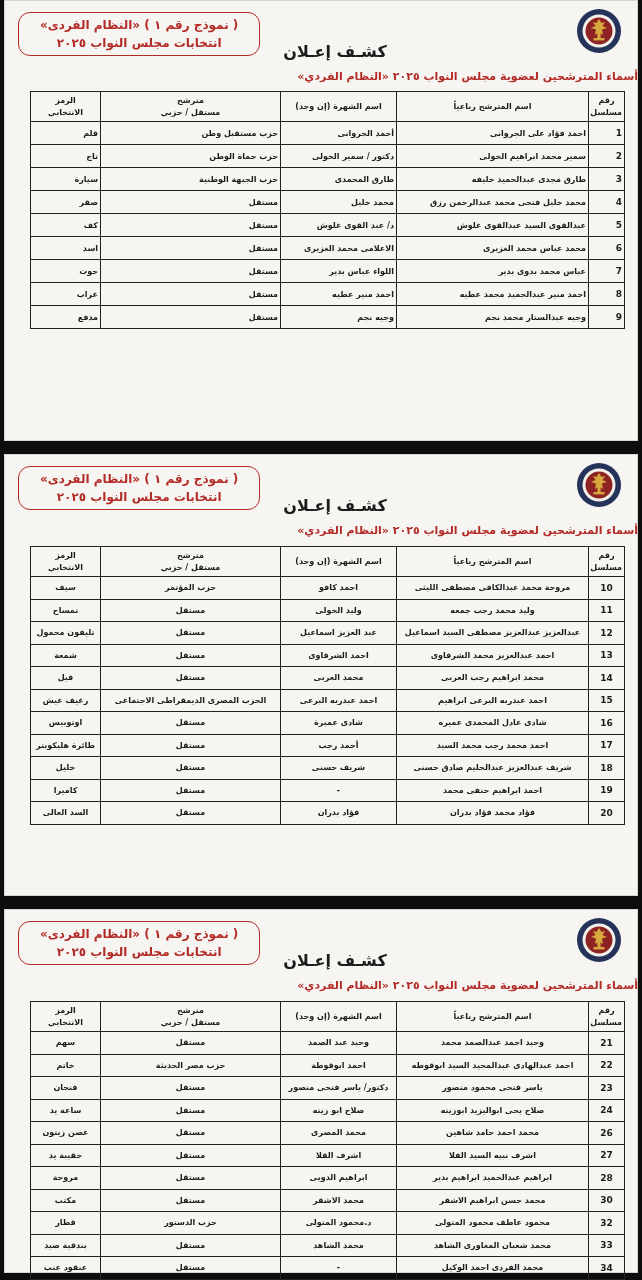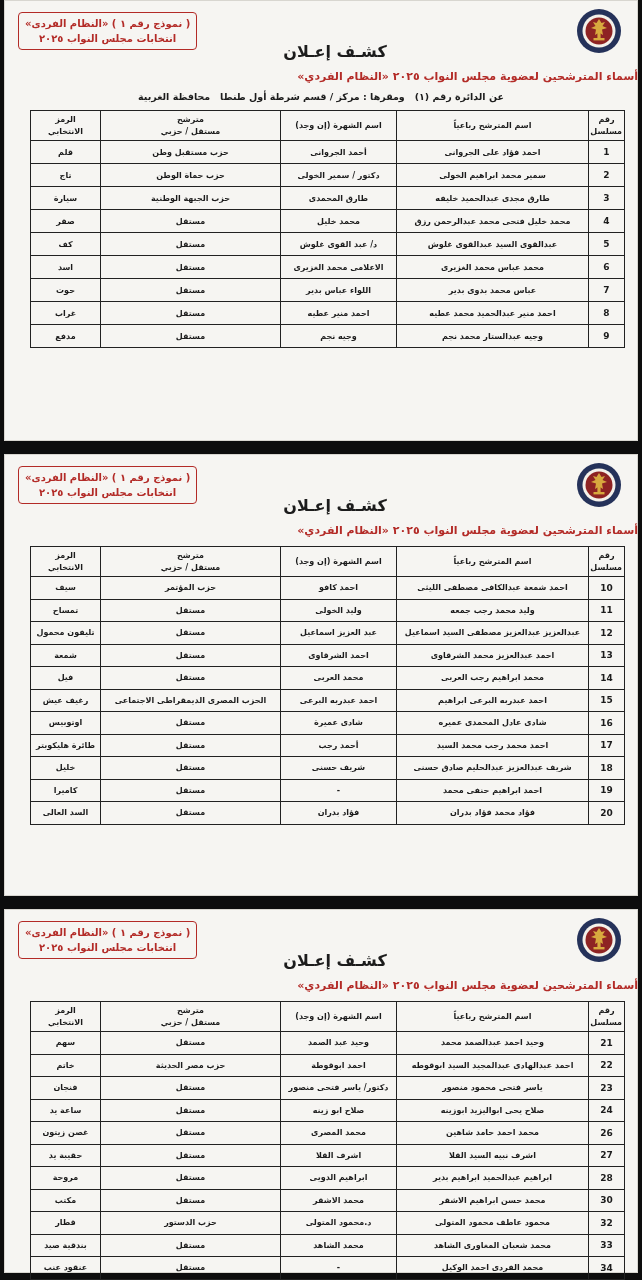--- a/index.html
+++ b/index.html
@@ -22,25 +22,25 @@
     box-shadow:inset 0 0 0 1px #d8d6d0;
     padding-top:6px;
   }
   .page-1{height:441px;}
   .page-2{height:442px;}
   .page-3{height:364px;}
   .page-head{position:relative;height:50px;}
   .form-box{
     position:absolute;left:14px;top:6px;
     border:1px solid var(--accent);
-    border-radius:4px;
+    border-radius:12px;
     color:var(--accent);
-    font-size:10px;font-weight:700;
+    font-size:12px;font-weight:700;
     text-align:center;
-    padding:3px 6px;
+    padding:3px 21px;
     line-height:1.5;
     direction:rtl;
     background:transparent;
   }
   .logo{
     position:absolute;right:16px;top:2px;
     width:46px;height:46px;
   }
   .doc-title{
     text-align:center;
@@ -78,142 +78,34 @@
     font-size:8px;font-weight:700;
     padding:1px 2px;
     overflow:hidden;
   }
   th{
     white-space:pre-line;
     line-height:1.45;
     height:30px;
     font-size:8px;
   }
-  .page-1 td{height:23px;}
+  .page-1 td{height:23px;text-align:right;}
   .page-2 td{height:22.5px;}
   .page-3 td{height:22.5px;margin-left:28px;}
   col.c-serial{width:36px;}
   col.c-name{width:192px;}
   col.c-nick{width:116px;}
   col.c-party{width:180px;}
   col.c-symbol{width:70px;}
   td.serial{font-size:9px;}
 </style>
 </head>
 <body>
 
 <section class="page page-1">
-  <div class="page-head">
-    <div class="form-box">
-      <div>( نموذج رقم ١ ) «النظام الفردى»</div>
-      <div>انتخابات مجلس النواب ٢٠٢٥</div>
-    </div>
-    <div class="logo">
-      <svg viewBox="0 0 46 46" width="46" height="46">
-        <circle cx="23" cy="23" r="22" fill="#25325a"></circle>
-        <circle cx="23" cy="23" r="16.5" fill="#f4f1ea"></circle>
-        <circle cx="23" cy="23" r="13.5" fill="#8e2323"></circle>
-        <path d="M23 11 L25.5 15 L29 14 L26.5 18 L31 20 L26 21.5 L27 27 L23 24.5 L19 27 L20 21.5 L15 20 L19.5 18 L17 14 L20.5 15 Z" fill="#d8a93e"></path>
-        <rect x="21.4" y="22" width="3.2" height="9" fill="#d8a93e"></rect>
-        <rect x="17.5" y="30" width="11" height="2.4" fill="#d8a93e"></rect>
-      </svg>
-    </div>
-  </div>
-  <h1 class="doc-title">كشـف إعـلان</h1>
-  <h2 class="doc-subtitle">أسماء المترشحين لعضوية مجلس النواب ٢٠٢٥ «النظام الفردي»</h2>
-  <div class="district-line">عن الدائرة رقم (١)   ومقرها : مركز / قسم شرطة أول طنطا   محافظة الغربية</div>
-  <table>
-    <colgroup>
-        <col class="c-serial">
-        <col class="c-name">
-        <col class="c-nick">
-        <col class="c-party">
-        <col class="c-symbol">
-      </colgroup>
-    <thead>
-      <tr>
-        <th>رقم
-مسلسل</th>
-        <th>اسم المترشح رباعياً</th>
-        <th>اسم الشهرة (إن وجد)</th>
-        <th>مترشح
-مستقل / حزبي</th>
-        <th>الرمز
-الانتخابي</th>
-      </tr>
-    </thead>
-    <tbody>
-        <tr>
-          <td class="serial">1</td>
-          <td>احمد فؤاد على الجروانى</td>
-          <td>أحمد الجروانى</td>
-          <td>حزب مستقبل وطن</td>
-          <td>قلم</td>
-        </tr>
-        <tr>
-          <td class="serial">2</td>
-          <td>سمير محمد ابراهيم الخولى</td>
-          <td>دكتور / سمير الخولى</td>
-          <td>حزب حماة الوطن</td>
-          <td>تاج</td>
-        </tr>
-        <tr>
-          <td class="serial">3</td>
-          <td>طارق مجدى عبدالحميد خليفه</td>
-          <td>طارق المحمدى</td>
-          <td>حزب الجبهة الوطنية</td>
-          <td>سيارة</td>
-        </tr>
-        <tr>
-          <td class="serial">4</td>
-          <td>محمد خليل فتحى محمد عبدالرحمن رزق</td>
-          <td>محمد خليل</td>
-          <td>مستقل</td>
-          <td>صقر</td>
-        </tr>
-        <tr>
-          <td class="serial">5</td>
-          <td>عبدالقوى السيد عبدالقوى غلوش</td>
-          <td>د/ عبد القوى غلوش</td>
-          <td>مستقل</td>
-          <td>كف</td>
-        </tr>
-        <tr>
-          <td class="serial">6</td>
-          <td>محمد عباس محمد الغزيرى</td>
-          <td>الاعلامى محمد الغزيرى</td>
-          <td>مستقل</td>
-          <td>اسد</td>
-        </tr>
-        <tr>
-          <td class="serial">7</td>
-          <td>عباس محمد بدوى بدير</td>
-          <td>اللواء عباس بدير</td>
-          <td>مستقل</td>
-          <td>حوت</td>
-        </tr>
-        <tr>
-          <td class="serial">8</td>
-          <td>احمد منير عبدالحميد محمد عطيه</td>
-          <td>احمد منير عطيه</td>
-          <td>مستقل</td>
-          <td>غراب</td>
-        </tr>
-        <tr>
-          <td class="serial">9</td>
-          <td>وجيه عبدالستار محمد نجم</td>
-          <td>وجيه نجم</td>
-          <td>مستقل</td>
-          <td>مدفع</td>
-        </tr>
-      </tbody>
-  </table>
-</section>
-
-<section class="page page-2">
   <div class="page-head">
     <div class="form-box">
       <div>( نموذج رقم ١ ) «النظام الفردى»</div>
       <div>انتخابات مجلس النواب ٢٠٢٥</div>
     </div>
     <div class="logo">
       <svg viewBox="0 0 46 46" width="46" height="46">
         <circle cx="23" cy="23" r="22" fill="#25325a"></circle>
         <circle cx="23" cy="23" r="16.5" fill="#f4f1ea"></circle>
         <circle cx="23" cy="23" r="13.5" fill="#8e2323"></circle>
@@ -240,101 +132,87 @@
         <th>اسم المترشح رباعياً</th>
         <th>اسم الشهرة (إن وجد)</th>
         <th>مترشح
 مستقل / حزبي</th>
         <th>الرمز
 الانتخابي</th>
       </tr>
     </thead>
     <tbody>
         <tr>
-          <td class="serial">10</td>
-          <td>احمد شمعة عبدالكافى مصطفى الليثى</td>
-          <td>احمد كافو</td>
-          <td>حزب المؤتمر</td>
-          <td>سيف</td>
-        </tr>
-        <tr>
-          <td class="serial">11</td>
-          <td>وليد محمد رجب جمعه</td>
-          <td>وليد الخولى</td>
-          <td>مستقل</td>
-          <td>تمساح</td>
-        </tr>
-        <tr>
-          <td class="serial">12</td>
-          <td>عبدالعزيز عبدالعزيز مصطفى السيد اسماعيل</td>
-          <td>عبد العزيز اسماعيل</td>
-          <td>مستقل</td>
-          <td>تليفون محمول</td>
-        </tr>
-        <tr>
-          <td class="serial">13</td>
-          <td>احمد عبدالعزيز محمد الشرقاوى</td>
-          <td>احمد الشرقاوى</td>
-          <td>مستقل</td>
-          <td>شمعة</td>
-        </tr>
-        <tr>
-          <td class="serial">14</td>
-          <td>محمد ابراهيم رجب العربى</td>
-          <td>محمد العربى</td>
-          <td>مستقل</td>
-          <td>فيل</td>
-        </tr>
-        <tr>
-          <td class="serial">15</td>
-          <td>احمد عبدربه البرعى ابراهيم</td>
-          <td>احمد عبدربه البرعى</td>
-          <td>الحزب المصرى الديمقراطى الاجتماعى</td>
-          <td>رغيف عيش</td>
-        </tr>
-        <tr>
-          <td class="serial">16</td>
-          <td>شادى عادل المحمدى عميره</td>
-          <td>شادى عميرة</td>
-          <td>مستقل</td>
-          <td>اوتوبيس</td>
-        </tr>
-        <tr>
-          <td class="serial">17</td>
-          <td>احمد محمد رجب محمد السيد</td>
-          <td>أحمد رجب</td>
-          <td>مستقل</td>
-          <td>طائرة هليكوبتر</td>
-        </tr>
-        <tr>
-          <td class="serial">18</td>
-          <td>شريف عبدالعزيز عبدالحليم صادق حسنى</td>
-          <td>شريف حسنى</td>
-          <td>مستقل</td>
-          <td>خليل</td>
-        </tr>
-        <tr>
-          <td class="serial">19</td>
-          <td>احمد ابراهيم حنفى محمد</td>
-          <td>-</td>
-          <td>مستقل</td>
-          <td>كاميرا</td>
-        </tr>
-        <tr>
-          <td class="serial">20</td>
-          <td>فؤاد محمد فؤاد بدران</td>
-          <td>فؤاد بدران</td>
-          <td>مستقل</td>
-          <td>السد العالى</td>
+          <td class="serial">1</td>
+          <td>احمد فؤاد على الجروانى</td>
+          <td>أحمد الجروانى</td>
+          <td>حزب مستقبل وطن</td>
+          <td>قلم</td>
+        </tr>
+        <tr>
+          <td class="serial">2</td>
+          <td>سمير محمد ابراهيم الخولى</td>
+          <td>دكتور / سمير الخولى</td>
+          <td>حزب حماة الوطن</td>
+          <td>تاج</td>
+        </tr>
+        <tr>
+          <td class="serial">3</td>
+          <td>طارق مجدى عبدالحميد خليفه</td>
+          <td>طارق المحمدى</td>
+          <td>حزب الجبهة الوطنية</td>
+          <td>سيارة</td>
+        </tr>
+        <tr>
+          <td class="serial">4</td>
+          <td>محمد خليل فتحى محمد عبدالرحمن رزق</td>
+          <td>محمد خليل</td>
+          <td>مستقل</td>
+          <td>صقر</td>
+        </tr>
+        <tr>
+          <td class="serial">5</td>
+          <td>عبدالقوى السيد عبدالقوى غلوش</td>
+          <td>د/ عبد القوى غلوش</td>
+          <td>مستقل</td>
+          <td>كف</td>
+        </tr>
+        <tr>
+          <td class="serial">6</td>
+          <td>محمد عباس محمد الغزيرى</td>
+          <td>الاعلامى محمد الغزيرى</td>
+          <td>مستقل</td>
+          <td>اسد</td>
+        </tr>
+        <tr>
+          <td class="serial">7</td>
+          <td>عباس محمد بدوى بدير</td>
+          <td>اللواء عباس بدير</td>
+          <td>مستقل</td>
+          <td>حوت</td>
+        </tr>
+        <tr>
+          <td class="serial">8</td>
+          <td>احمد منير عبدالحميد محمد عطيه</td>
+          <td>احمد منير عطيه</td>
+          <td>مستقل</td>
+          <td>غراب</td>
+        </tr>
+        <tr>
+          <td class="serial">9</td>
+          <td>وجيه عبدالستار محمد نجم</td>
+          <td>وجيه نجم</td>
+          <td>مستقل</td>
+          <td>مدفع</td>
         </tr>
       </tbody>
   </table>
 </section>
 
-<section class="page page-3">
+<section class="page page-2">
   <div class="page-head">
     <div class="form-box">
       <div>( نموذج رقم ١ ) «النظام الفردى»</div>
       <div>انتخابات مجلس النواب ٢٠٢٥</div>
     </div>
     <div class="logo">
       <svg viewBox="0 0 46 46" width="46" height="46">
         <circle cx="23" cy="23" r="22" fill="#25325a"></circle>
         <circle cx="23" cy="23" r="16.5" fill="#f4f1ea"></circle>
         <circle cx="23" cy="23" r="13.5" fill="#8e2323"></circle>
@@ -361,20 +239,141 @@
         <th>اسم المترشح رباعياً</th>
         <th>اسم الشهرة (إن وجد)</th>
         <th>مترشح
 مستقل / حزبي</th>
         <th>الرمز
 الانتخابي</th>
       </tr>
     </thead>
     <tbody>
         <tr>
+          <td class="serial">10</td>
+          <td>مروحة محمد عبدالكافى مصطفى الليثى</td>
+          <td>احمد كافو</td>
+          <td>حزب المؤتمر</td>
+          <td>سيف</td>
+        </tr>
+        <tr>
+          <td class="serial">11</td>
+          <td>وليد محمد رجب جمعه</td>
+          <td>وليد الخولى</td>
+          <td>مستقل</td>
+          <td>تمساح</td>
+        </tr>
+        <tr>
+          <td class="serial">12</td>
+          <td>عبدالعزيز عبدالعزيز مصطفى السيد اسماعيل</td>
+          <td>عبد العزيز اسماعيل</td>
+          <td>مستقل</td>
+          <td>تليفون محمول</td>
+        </tr>
+        <tr>
+          <td class="serial">13</td>
+          <td>احمد عبدالعزيز محمد الشرقاوى</td>
+          <td>احمد الشرقاوى</td>
+          <td>مستقل</td>
+          <td>شمعة</td>
+        </tr>
+        <tr>
+          <td class="serial">14</td>
+          <td>محمد ابراهيم رجب العربى</td>
+          <td>محمد العربى</td>
+          <td>مستقل</td>
+          <td>فيل</td>
+        </tr>
+        <tr>
+          <td class="serial">15</td>
+          <td>احمد عبدربه البرعى ابراهيم</td>
+          <td>احمد عبدربه البرعى</td>
+          <td>الحزب المصرى الديمقراطى الاجتماعى</td>
+          <td>رغيف عيش</td>
+        </tr>
+        <tr>
+          <td class="serial">16</td>
+          <td>شادى عادل المحمدى عميره</td>
+          <td>شادى عميرة</td>
+          <td>مستقل</td>
+          <td>اوتوبيس</td>
+        </tr>
+        <tr>
+          <td class="serial">17</td>
+          <td>احمد محمد رجب محمد السيد</td>
+          <td>أحمد رجب</td>
+          <td>مستقل</td>
+          <td>طائرة هليكوبتر</td>
+        </tr>
+        <tr>
+          <td class="serial">18</td>
+          <td>شريف عبدالعزيز عبدالحليم صادق حسنى</td>
+          <td>شريف حسنى</td>
+          <td>مستقل</td>
+          <td>خليل</td>
+        </tr>
+        <tr>
+          <td class="serial">19</td>
+          <td>احمد ابراهيم حنفى محمد</td>
+          <td>-</td>
+          <td>مستقل</td>
+          <td>كاميرا</td>
+        </tr>
+        <tr>
+          <td class="serial">20</td>
+          <td>فؤاد محمد فؤاد بدران</td>
+          <td>فؤاد بدران</td>
+          <td>مستقل</td>
+          <td>السد العالى</td>
+        </tr>
+      </tbody>
+  </table>
+</section>
+
+<section class="page page-3">
+  <div class="page-head">
+    <div class="form-box">
+      <div>( نموذج رقم ١ ) «النظام الفردى»</div>
+      <div>انتخابات مجلس النواب ٢٠٢٥</div>
+    </div>
+    <div class="logo">
+      <svg viewBox="0 0 46 46" width="46" height="46">
+        <circle cx="23" cy="23" r="22" fill="#25325a"></circle>
+        <circle cx="23" cy="23" r="16.5" fill="#f4f1ea"></circle>
+        <circle cx="23" cy="23" r="13.5" fill="#8e2323"></circle>
+        <path d="M23 11 L25.5 15 L29 14 L26.5 18 L31 20 L26 21.5 L27 27 L23 24.5 L19 27 L20 21.5 L15 20 L19.5 18 L17 14 L20.5 15 Z" fill="#d8a93e"></path>
+        <rect x="21.4" y="22" width="3.2" height="9" fill="#d8a93e"></rect>
+        <rect x="17.5" y="30" width="11" height="2.4" fill="#d8a93e"></rect>
+      </svg>
+    </div>
+  </div>
+  <h1 class="doc-title">كشـف إعـلان</h1>
+  <h2 class="doc-subtitle">أسماء المترشحين لعضوية مجلس النواب ٢٠٢٥ «النظام الفردي»</h2>
+  <table>
+    <colgroup>
+        <col class="c-serial">
+        <col class="c-name">
+        <col class="c-nick">
+        <col class="c-party">
+        <col class="c-symbol">
+      </colgroup>
+    <thead>
+      <tr>
+        <th>رقم
+مسلسل</th>
+        <th>اسم المترشح رباعياً</th>
+        <th>اسم الشهرة (إن وجد)</th>
+        <th>مترشح
+مستقل / حزبي</th>
+        <th>الرمز
+الانتخابي</th>
+      </tr>
+    </thead>
+    <tbody>
+        <tr>
           <td class="serial">21</td>
           <td>وحيد احمد عبدالصمد محمد</td>
           <td>وحيد عبد الصمد</td>
           <td>مستقل</td>
           <td>سهم</td>
         </tr>
         <tr>
           <td class="serial">22</td>
           <td>احمد عبدالهادى عبدالمجيد السيد ابوقوطه</td>
           <td>احمد ابوقوطة</td>

